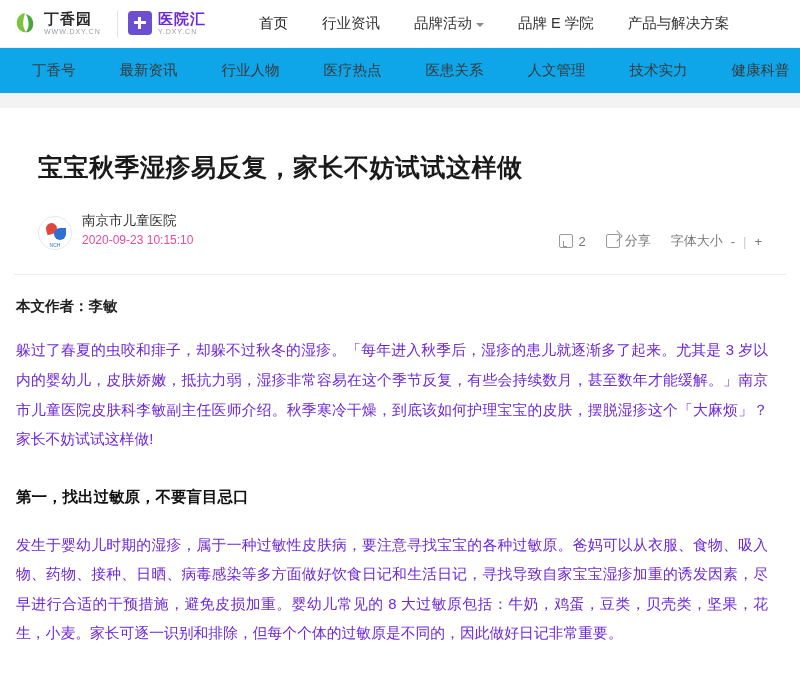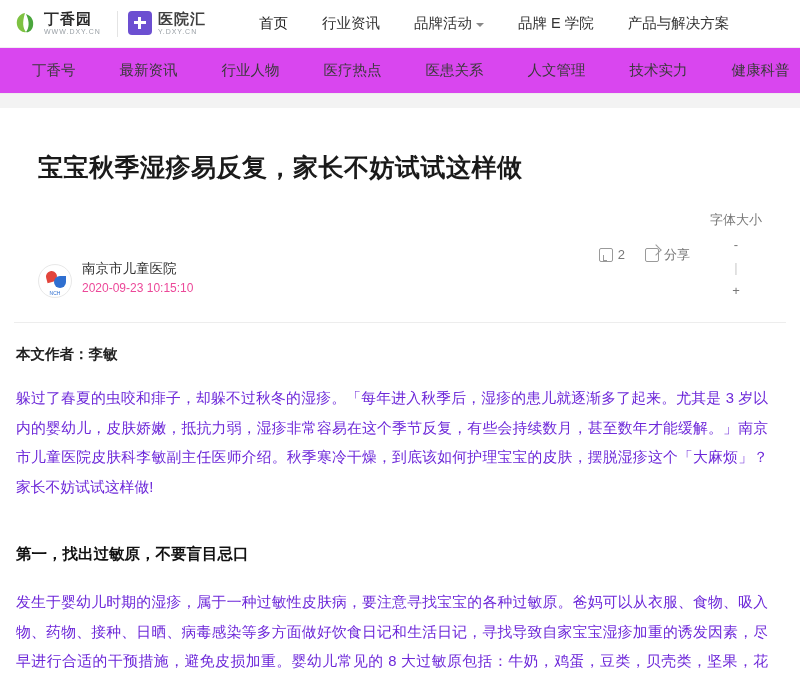--- a/index.html
+++ b/index.html
@@ -75,21 +75,21 @@
   }
   .logo-hosp-mark::after {
     content: "";
     position: absolute;
     left: 10.5px; top: 5.5px;
     width: 3px; height: 12px;
     background: #fff;
   }
   .logo-hosp-text-main {
     font-size: 15px;
-    color: #404040;
+    color: #6d28d9;
     letter-spacing: 1px;
     line-height: 1.05;
     font-weight: bold;
   }
   .logo-hosp-text-sub {
     font-size: 7px;
     color: #9aa0a6;
     letter-spacing: 1px;
     line-height: 1.2;
   }
@@ -116,21 +116,21 @@
     border-left: 4px solid transparent;
     border-right: 4px solid transparent;
     border-top: 4px solid #888;
     display: inline-block;
     margin-top: 2px;
   }
 
   
   .subbar {
     height: 46px;
-    background: #d946ef;
+    background: #0ea5e9;
     display: flex;
     align-items: center;
     padding: 0 10px;
     border-bottom: 1px solid #ececec;
     overflow: hidden;
   }
   .sub-item {
     padding: 0 22px;
     font-size: 14.5px;
     color: #3a3a3a;
@@ -249,21 +249,20 @@
     border-top: 1.3px solid #9a9a9a;
     border-right: 1.3px solid #9a9a9a;
     transform: rotate(45deg);
   }
   .fontsize-ctl {
     display: flex;
     align-items: center;
     gap: 8px;
     font-size: 13px;
     color: #777;
-    flex-direction: column;
   }
   .fontsize-sep { color: #ccc; }
   .fs-btn { cursor: pointer; }
 
   .divider {
     height: 1px;
     background: #ededed;
     margin: 24px 0 0 0;
   }
 
@@ -280,21 +279,21 @@
     font-size: 14.8px;
     color: #6d28d9;
     line-height: 2.0;
     margin: 20px 16px 0 0;
     text-align: justify;
   }
   .subhead {
     font-size: 15.5px;
     color: #111;
     font-weight: bold;
-    margin: 38px 0 0 0;
+    margin: 28px 0 0 0;
     line-height: 1.8;
   }
 </style>
 </head>
 <body>
 
 <div class="topbar">
 
   <div class="logo-dxy">
     <span class="logo-leaf">

